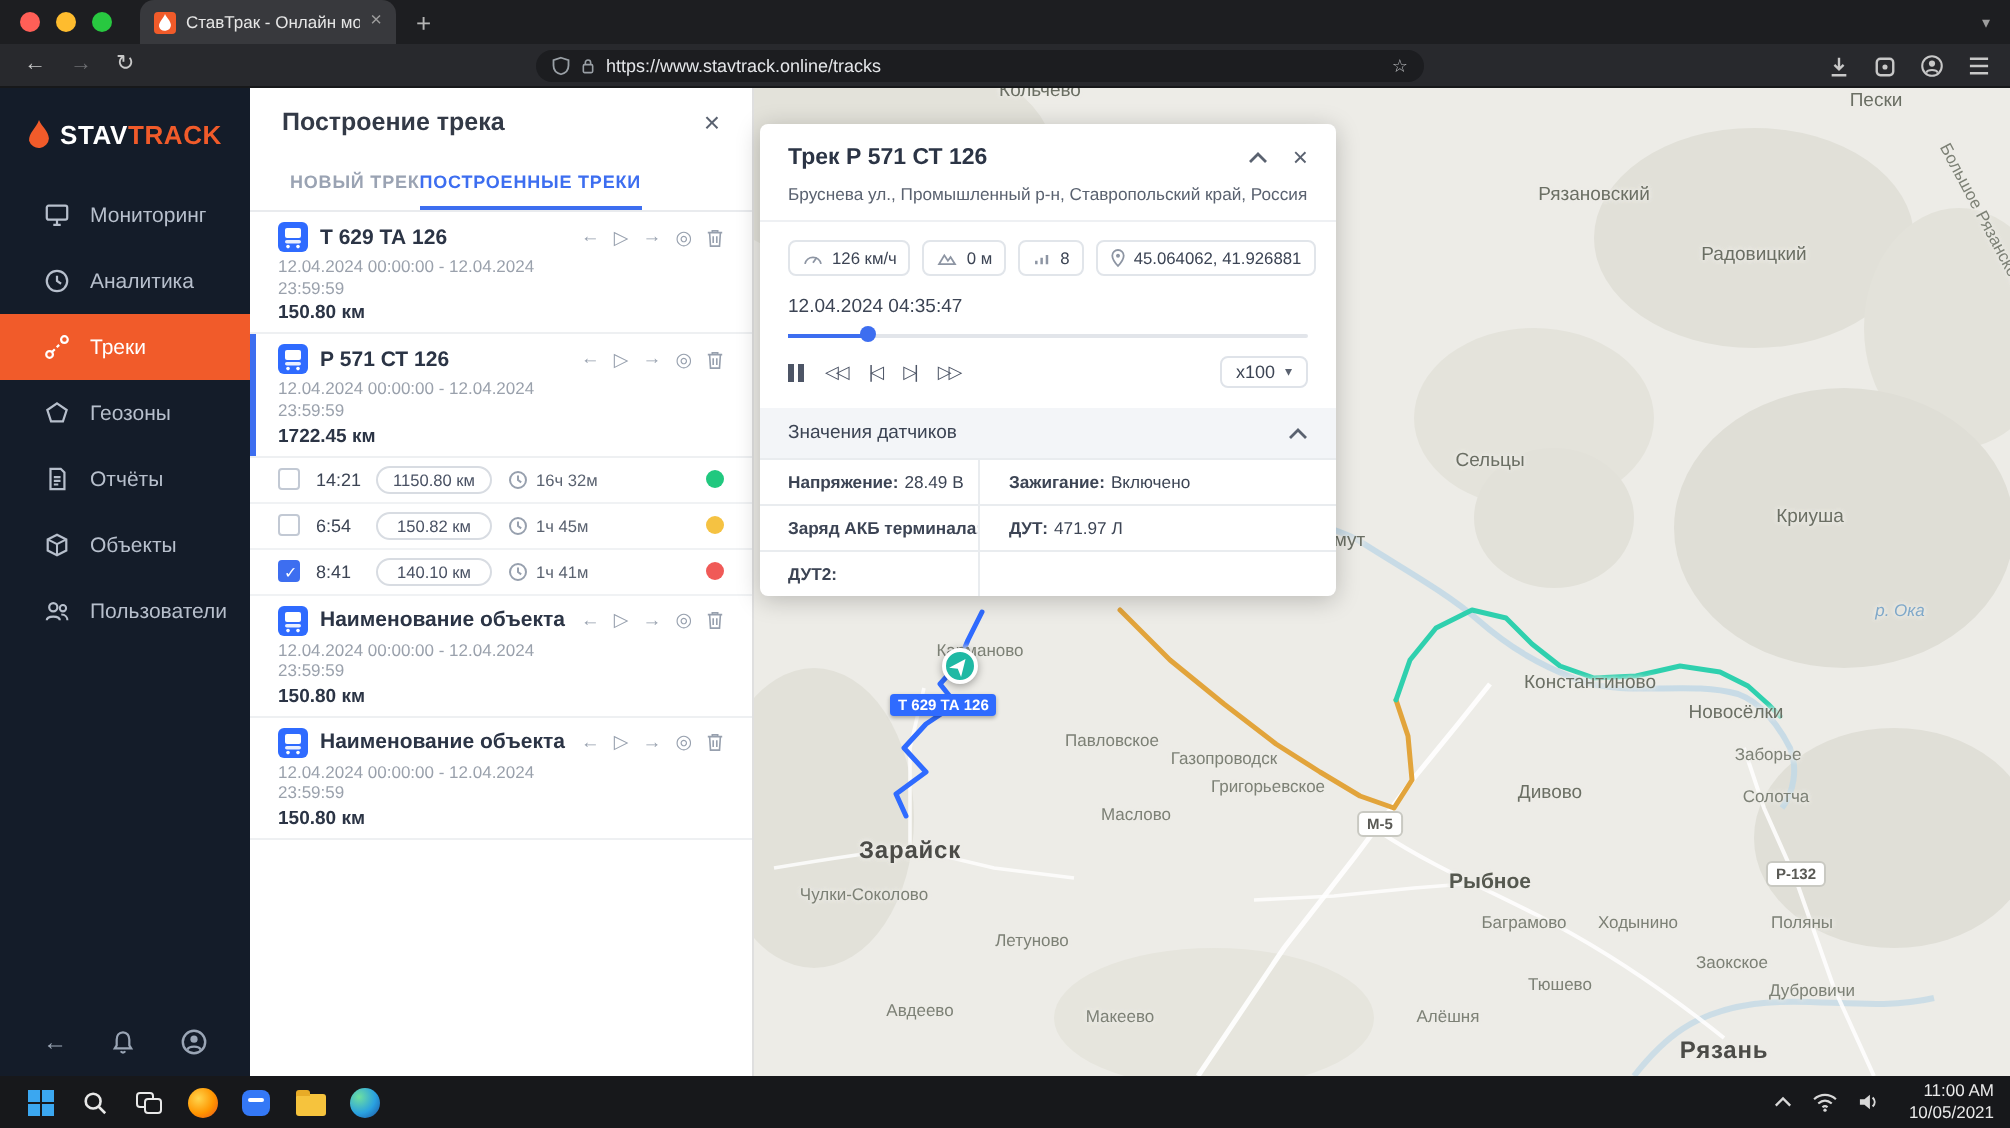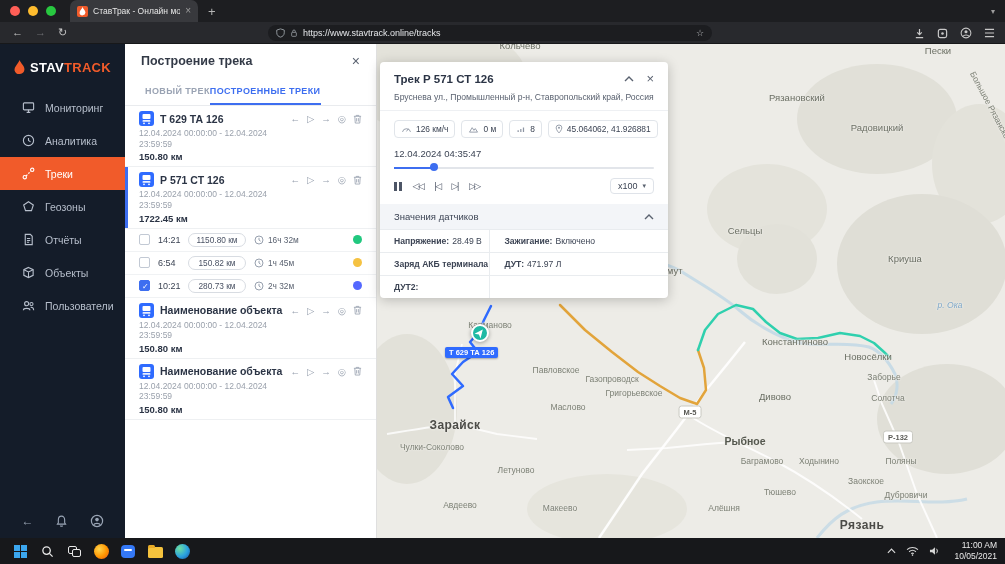--- a/index.html
+++ b/index.html
@@ -409,28 +409,28 @@
         <span class="seg-pill">150.82 км</span>
         <svg class="clk" width="10" height="10" viewBox="0 0 10 10">
             <circle cx="5" cy="5" r="4" fill="none" stroke="#97a0ae"></circle>
             <path d="M5 2.8 V5 l1.6 1.2" stroke="#97a0ae" fill="none"></path>
           </svg>
         <span class="seg-dur">1ч 45м</span>
         <span class="seg-dot" style="background: rgb(245, 194, 66);"></span>
       </div>
       <div class="seg-row">
         <span class="cb checked"></span>
-        <span class="seg-time">10:21</span>
-        <span class="seg-pill">280.73 км</span>
+        <span class="seg-time">8:41</span>
+        <span class="seg-pill">140.10 км</span>
         <svg class="clk" width="10" height="10" viewBox="0 0 10 10">
             <circle cx="5" cy="5" r="4" fill="none" stroke="#97a0ae"></circle>
             <path d="M5 2.8 V5 l1.6 1.2" stroke="#97a0ae" fill="none"></path>
           </svg>
-        <span class="seg-dur">2ч 32м</span>
-        <span class="seg-dot" style="background: rgb(84, 104, 255);"></span>
+        <span class="seg-dur">1ч 41м</span>
+        <span class="seg-dot" style="background: rgb(240, 90, 87);"></span>
       </div>
 
       <div class="track-item">
         <div class="ti-top">
           <svg width="15" height="15" viewBox="0 0 15 15">
               <rect width="15" height="15" rx="3" fill="#2f6bff"></rect>
               <rect x="3.5" y="3" width="8" height="5" rx="1" fill="#fff"></rect>
               <rect x="3.5" y="9" width="8" height="1.8" rx=".9" fill="#fff" opacity=".9"></rect>
               <circle cx="5" cy="12.3" r=".9" fill="#fff"></circle>
               <circle cx="10" cy="12.3" r=".9" fill="#fff"></circle>

